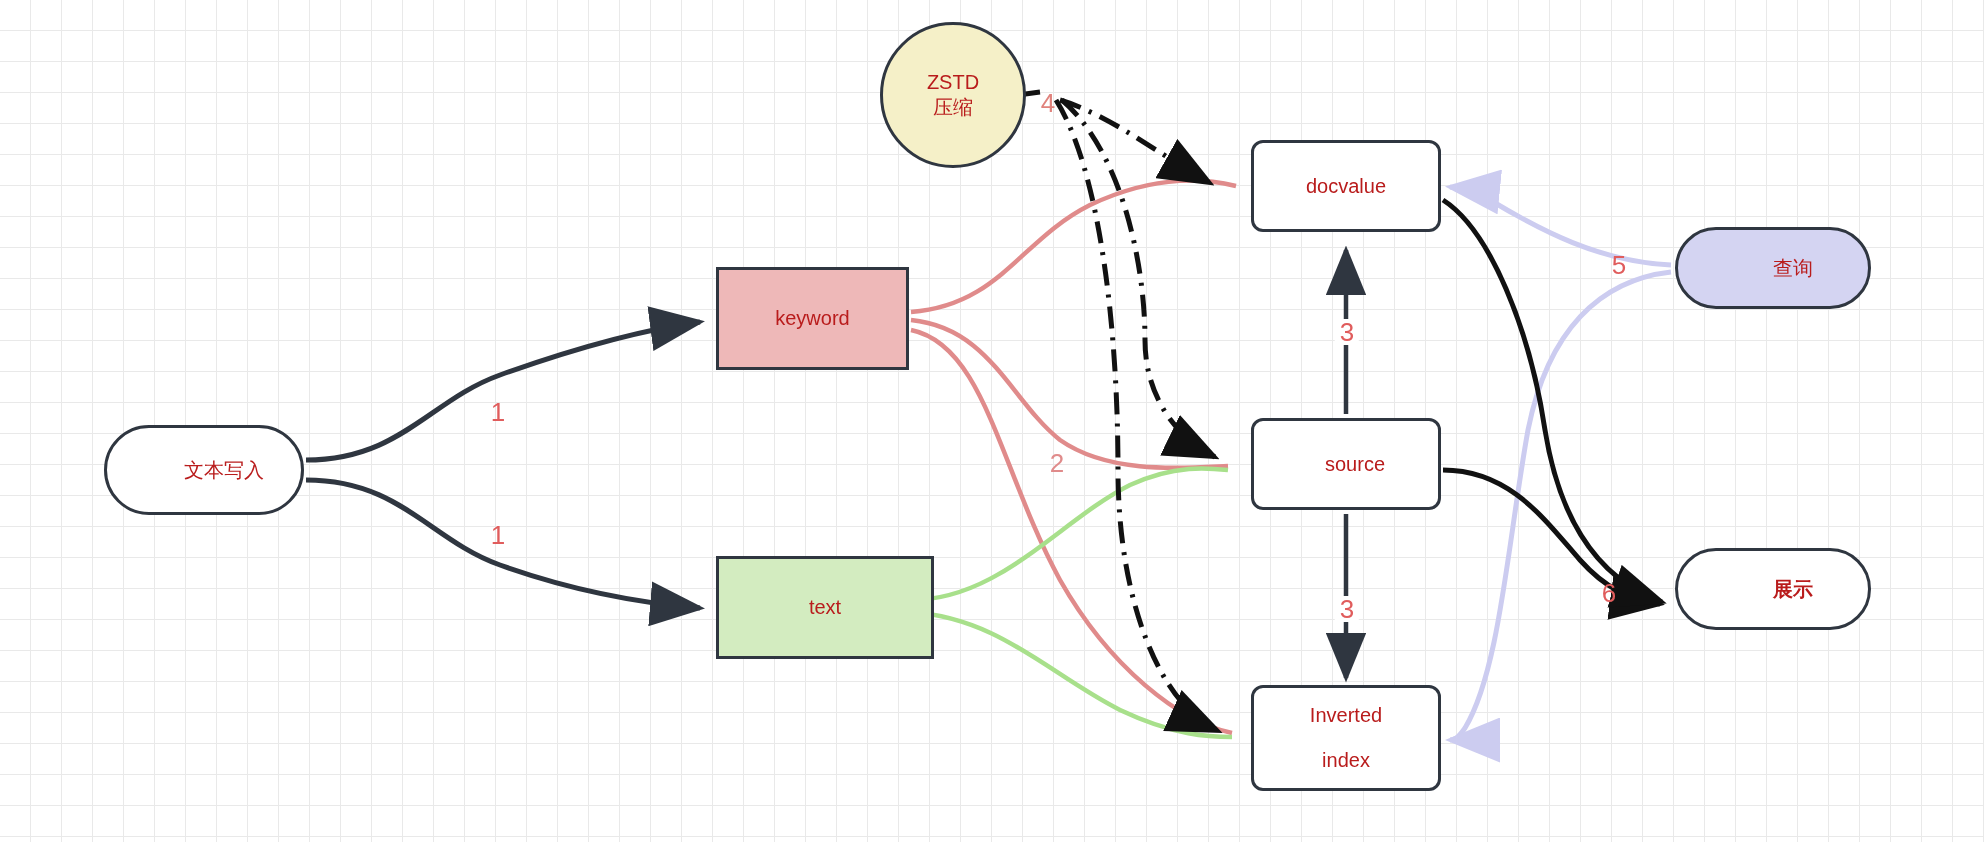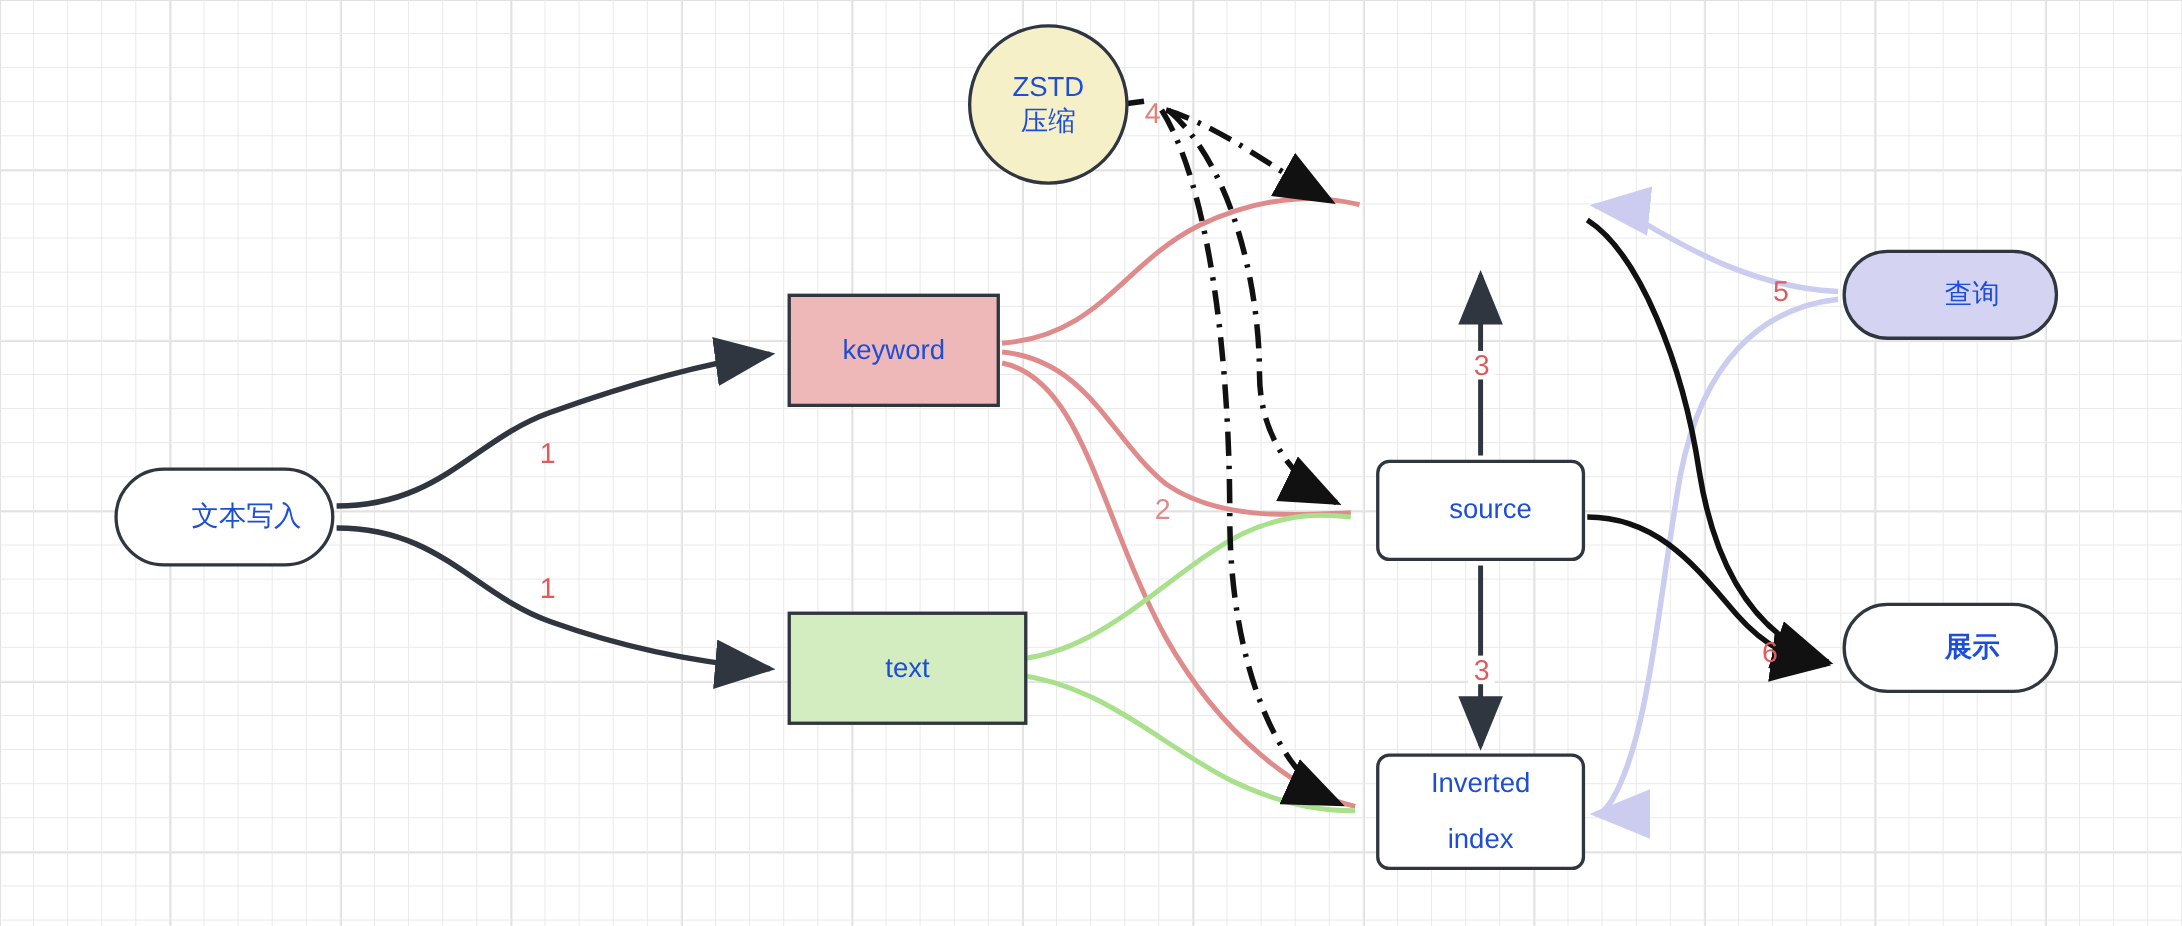--- a/index.html
+++ b/index.html
@@ -33,22 +33,22 @@
     height: 842px;
     pointer-events: none;
   }
   .node {
     position: absolute;
     box-sizing: border-box;
     display: flex;
     align-items: center;
     justify-content: center;
     text-align: center;
-    color: #1d4ed8;
-    font-size: 25px;
+    color: #b91c1c;
+    font-size: 20px;
     line-height: 1.25;
     border: 3.5px solid #2f3640;
     background: #ffffff;
   }
   .node.rect-sharp { border-radius: 0; }
   .node.rect-round { border-radius: 12px; }
   .node.stadium { border-radius: 60px; padding-left: 40px; }
   .node.circle { border-radius: 50%; }
 
   .edge-label {
@@ -124,20 +124,23 @@
   </div>
 
   <div class="node rect-sharp" style="left:716px; top:267px; width:193px; height:103px; background:#eeb8b8;">
     <span>keyword</span>
   </div>
 
   <div class="node rect-sharp" style="left:716px; top:556px; width:218px; height:103px; background:#d3ecc0;">
     <span>text</span>
   </div>
 
+  <div class="node rect-round" style="left:1251px; top:140px; width:190px; height:92px; background:#ffffff;">
+    <span>docvalue</span>
+  </div>
 
   <div class="node rect-round" style="left:1251px; top:418px; width:190px; height:92px; background:#ffffff;padding-left:18px;">
     <span>source</span>
   </div>
 
   <div class="node rect-round" style="left:1251px; top:685px; width:190px; height:106px; background:#ffffff; flex-direction:column;gap:20px;">
     <span>Inverted</span>
     <span>index</span>
   </div>
 

